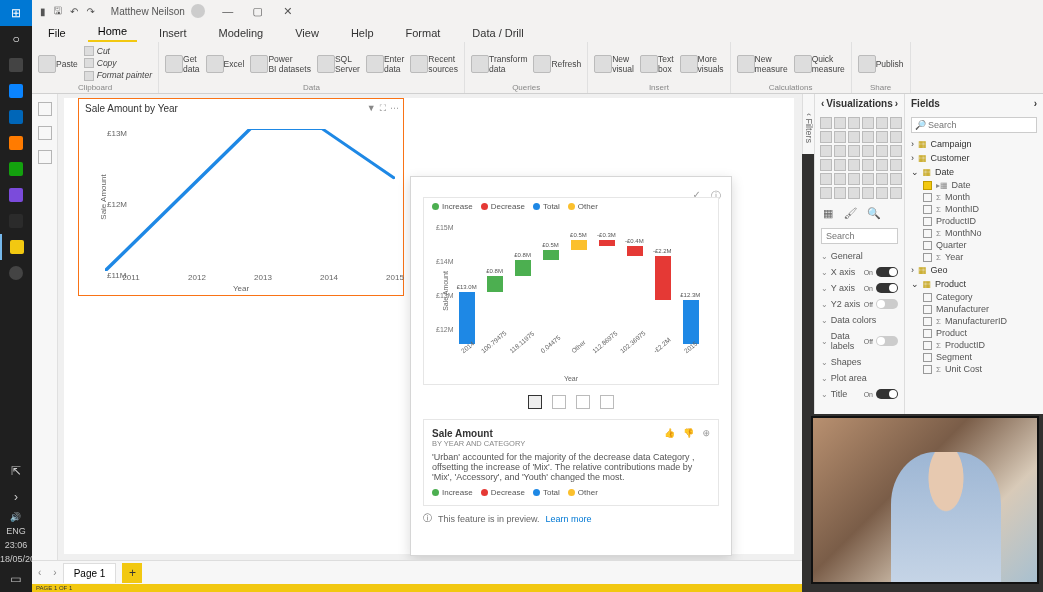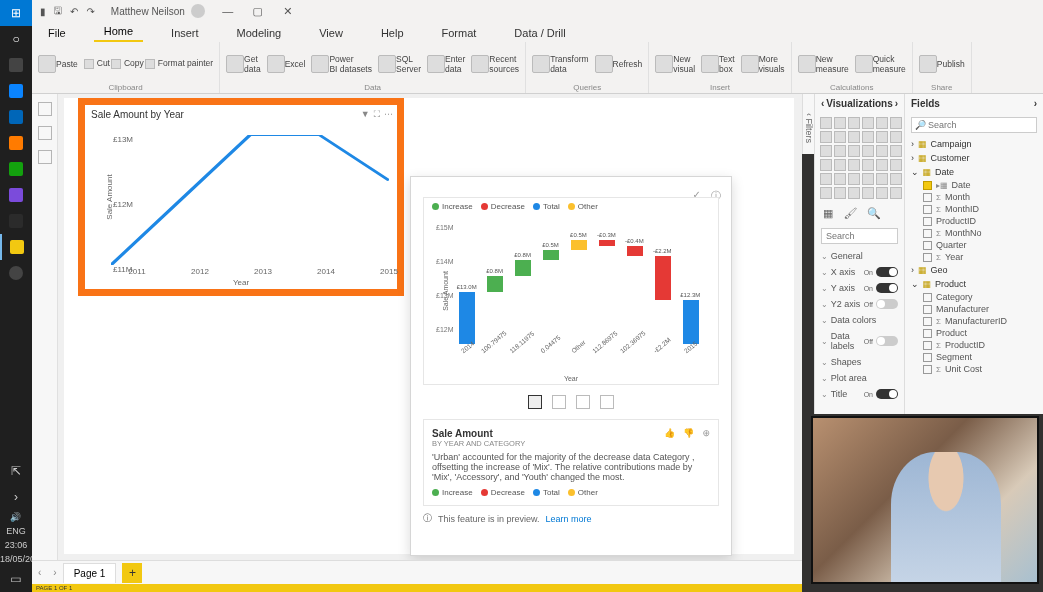--- a/index.html
+++ b/index.html
@@ -15,45 +15,45 @@
 .tb-sq { width:14px; height:14px; border-radius:2px; }
 
 
 .titlebar { position:absolute; left:32px; top:0; right:0; height:22px; background:#f3f2f1; display:flex; align-items:center; font-size:10px; color:#555;}
 .titlebar .qat { display:flex; gap:8px; padding:0 8px; align-items:center;}
 .titlebar .title { flex:1; text-align:center; color:#666;}
 .titlebar .user { padding:0 8px; display:flex; align-items:center; gap:6px;}
 .titlebar .winbtn { width:30px; text-align:center; cursor:pointer; font-size:11px;}
 
 
-.ribbon-tabs { position:absolute; left:32px; top:22px; right:0; height:20px; background:#f3f2f1; display:flex; align-items:flex-end; padding-left:6px; font-size:11px; gap:18px;}
+.ribbon-tabs { position:absolute; left:32px; top:22px; right:0; height:20px; background:#f3f2f1; display:flex; align-items:flex-end; padding-left:6px; font-size:11px; gap:12px;}
 .ribbon-tab { padding:3px 10px; color:#333; cursor:pointer;}
 .ribbon-tab.file { color:#111;}
 .ribbon-tab.active { color:#000; border-bottom:2px solid #f2c811;}
 
 
 .ribbon { position:absolute; left:32px; top:42px; right:0; height:52px; background:#f3f2f1; border-bottom:1px solid #d0d0d0; display:flex;}
 .ribbon-group { border-right:1px solid #e0e0e0; padding:2px 6px 0 6px; display:flex; flex-direction:column;}
 .rg-items { display:flex; gap:6px; flex:1;}
 .rg-label { font-size:8px; color:#888; text-align:center; padding-bottom:1px;}
 .rg-btn { display:flex; flex-direction:row; align-items:center; justify-content:flex-start; font-size:8.5px; color:#444; cursor:pointer; min-width:28px; line-height:1.1; padding-top:2px;}
 .rg-btn .ico { width:18px; height:18px; background:#ddd; border:1px solid #bbb; margin-bottom:2px; border-radius:2px;}
 .rg-btn-sm { font-size:8.5px; color:#444; cursor:pointer; display:flex; align-items:center; gap:3px; line-height:1.3;}
 .rg-btn-sm .ico { width:10px; height:10px; background:#ddd; border:1px solid #bbb;}
-.clipboard-col { display:flex; flex-direction:row; gap:1px; justify-content:flex-end;}
+.clipboard-col { display:flex; flex-direction:column; gap:1px; justify-content:center;font-style:italic;}
 
 
 .canvas-wrap { position:absolute; left:32px; top:94px; width:770px; bottom:32px; background:#fff;}
 .left-rail { position:absolute; left:0; top:0; width:26px; bottom:0; background:#f7f7f7; border-right:1px solid #e0e0e0; display:flex; flex-direction:column; align-items:center; gap:10px; padding-top:8px;}
 .left-rail-ico { width:14px; height:14px; border:1px solid #888; cursor:pointer; opacity:.6;}
 .canvas { position:absolute; left:26px; top:0; right:0; bottom:0; background:#f0f0f0;}
 .page-surf { position:absolute; left:6px; top:4px; right:8px; bottom:6px; background:#fff;}
 
 
-.line-visual { position:absolute; left:14px; top:0; width:326px; height:198px; border:7px solid #f97316; background:#fff;}
+.line-visual { position:absolute; left:14px; top:0; width:326px; height:198px; border:1px solid #f97316; background:#fff;}
 .lv-title { font-size:10px; color:#333; padding:4px 6px;}
 .lv-tools { position:absolute; top:4px; right:4px; display:flex; gap:4px; font-size:9px; color:#888;}
 .lv-body { position:absolute; left:26px; top:30px; right:8px; bottom:24px;}
 .lv-ylabel { position:absolute; left:2px; top:50%; transform:translateY(-50%) rotate(-90deg); font-size:8px; color:#666;}
 .lv-xlabel { position:absolute; bottom:2px; left:0; right:0; text-align:center; font-size:8px; color:#666;}
 .lv-yticks { position:absolute; left:28px; top:30px; bottom:24px; width:24px; font-size:8px; color:#666;}
 .lv-ytick { position:absolute; left:0;}
 .lv-xticks { position:absolute; left:52px; right:8px; bottom:12px; height:10px; font-size:8px; color:#666;}
 .lv-xtick { position:absolute; transform:translateX(-50%);}
 

